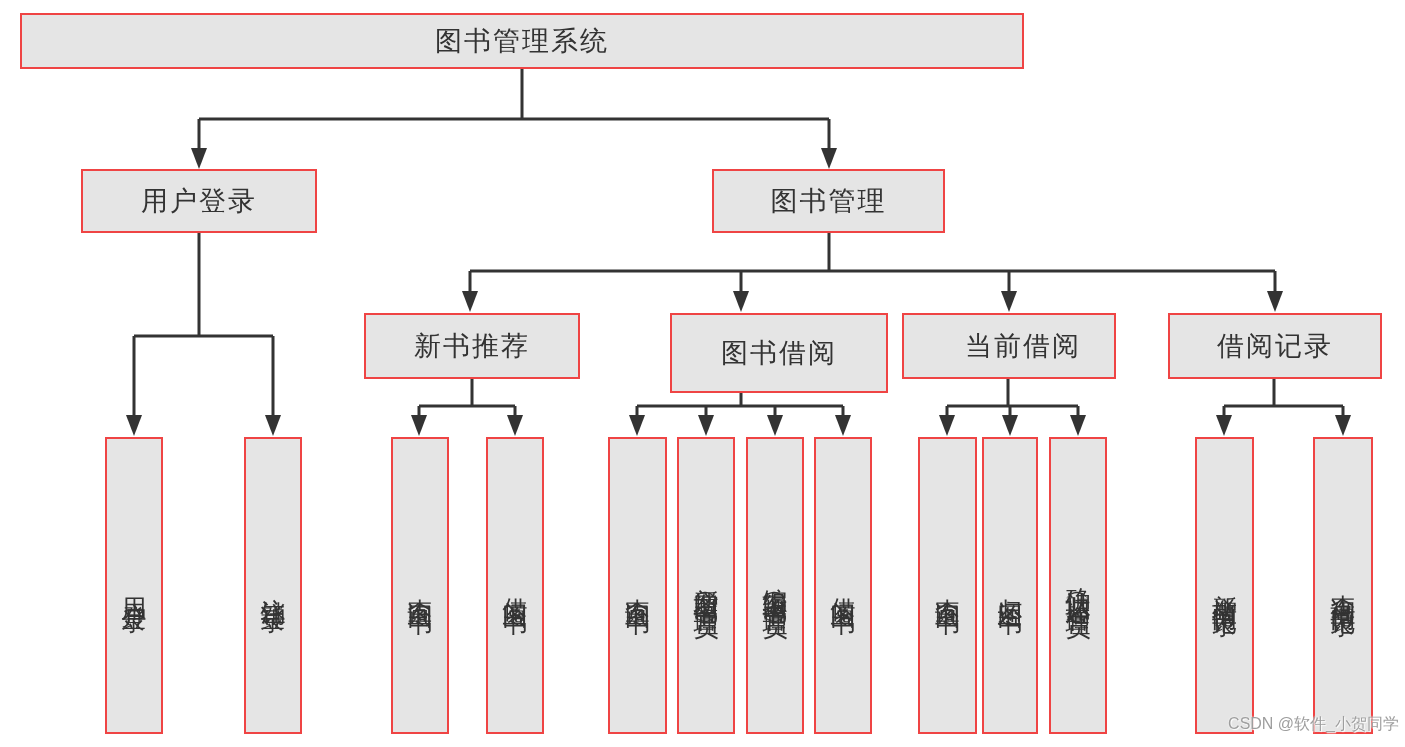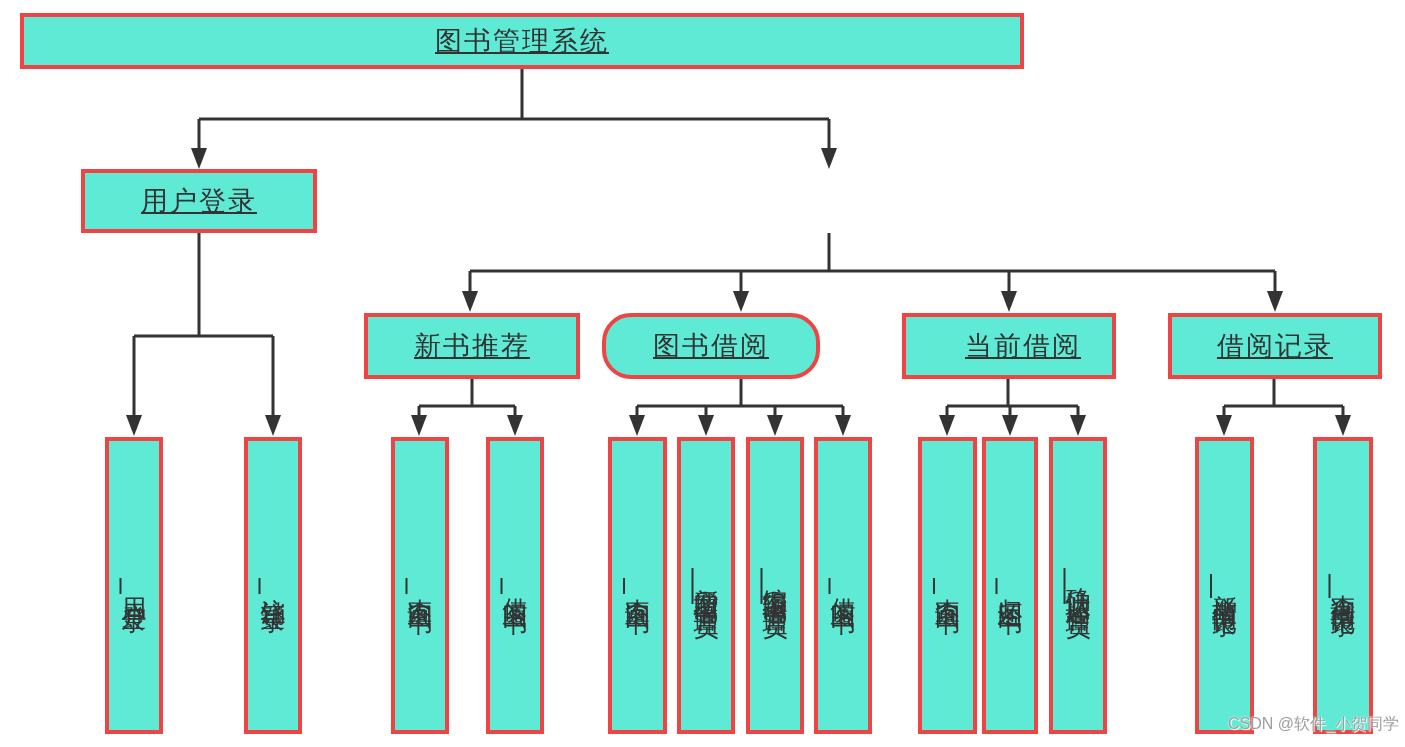--- a/index.html
+++ b/index.html
@@ -10,26 +10,25 @@
     overflow:hidden;
     font-family:"Liberation Sans","DejaVu Sans",sans-serif;
     color:#333333;
   }
   #wires{position:absolute;left:0;top:0;width:1405px;height:747px;z-index:1;}
   #wires path{stroke:#333333;stroke-width:3;fill:none;}
   #wires polygon{fill:#333333;stroke:none;}
   .box{
     position:absolute;
     box-sizing:border-box;
-    background:#5eead4;
-    border:4px solid #ef4444;
+    background:#e5e5e5;
+    border:2px solid #ef4444;
     display:flex;align-items:center;justify-content:center;
     z-index:2;
     color:#333333;
-    text-decoration:underline;
   }
   .hbox{
     font-size:27px;
     letter-spacing:2px;
     white-space:nowrap;
   }
   .vbox{
     writing-mode:vertical-rl;
     text-orientation:mixed;
     font-size:25px;
@@ -91,23 +90,24 @@
     <g>
       <path d="M1274 379 V406 M1224 406 H1343 M1224 406 V417 M1343 406 V417"></path>
       <polygon points="1216,415 1232,415 1224,436"></polygon>
       <polygon points="1335,415 1351,415 1343,436"></polygon>
     </g>
   </svg>
 
   <div class="box hbox" style="left:20px;top:13px;width:1004px;height:56px;">图书管理系统</div>
 
   <div class="box hbox" style="left:81px;top:169px;width:236px;height:64px;">用户登录</div>
+  <div class="box hbox" style="left:712px;top:169px;width:233px;height:64px;">图书管理</div>
 
   <div class="box hbox" style="left:364px;top:313px;width:216px;height:66px;">新书推荐</div>
-  <div class="box hbox" style="left:602px;top:313px;width:218px;height:66px;border-radius:29px;">图书借阅</div>
+  <div class="box hbox" style="left:670px;top:313px;width:218px;height:80px;">图书借阅</div>
   <div class="box hbox" style="left:902px;top:313px;width:214px;height:66px;padding-left:28px;">当前借阅</div>
   <div class="box hbox" style="left:1168px;top:313px;width:214px;height:66px;">借阅记录</div>
 
   <div class="box vbox" style="left:105px;width:58px;">用户登录</div>
   <div class="box vbox" style="left:244px;width:58px;">注销登录</div>
 
   <div class="box vbox" style="left:391px;width:58px;">查询图书</div>
   <div class="box vbox" style="left:486px;width:58px;">借阅图书</div>
 
   <div class="box vbox" style="left:608px;width:59px;">查询图书</div>

